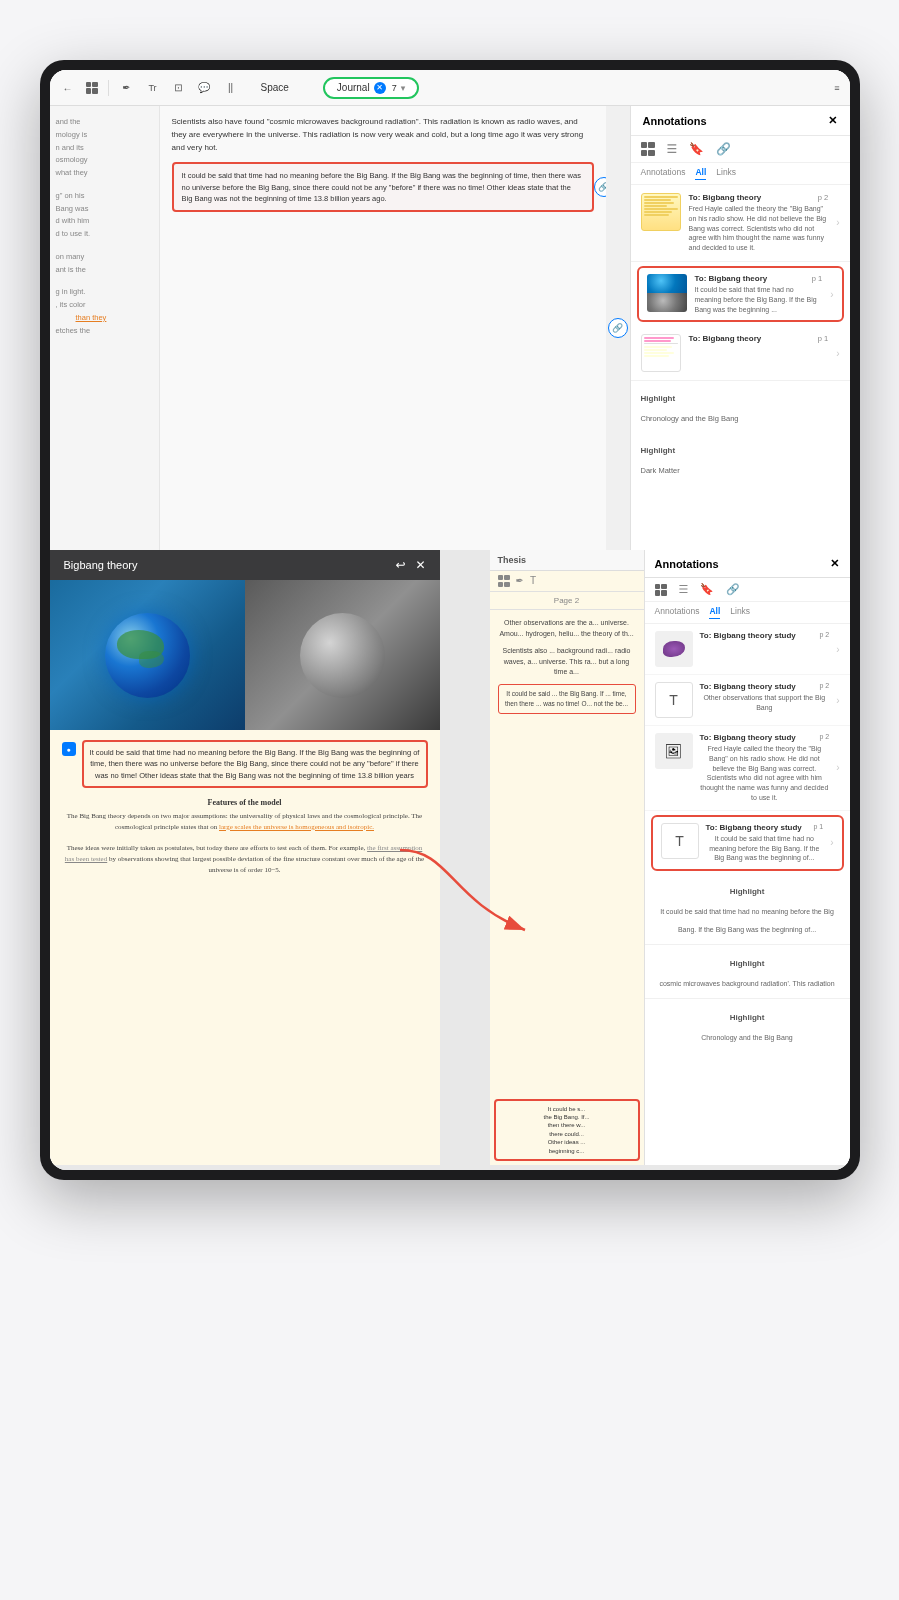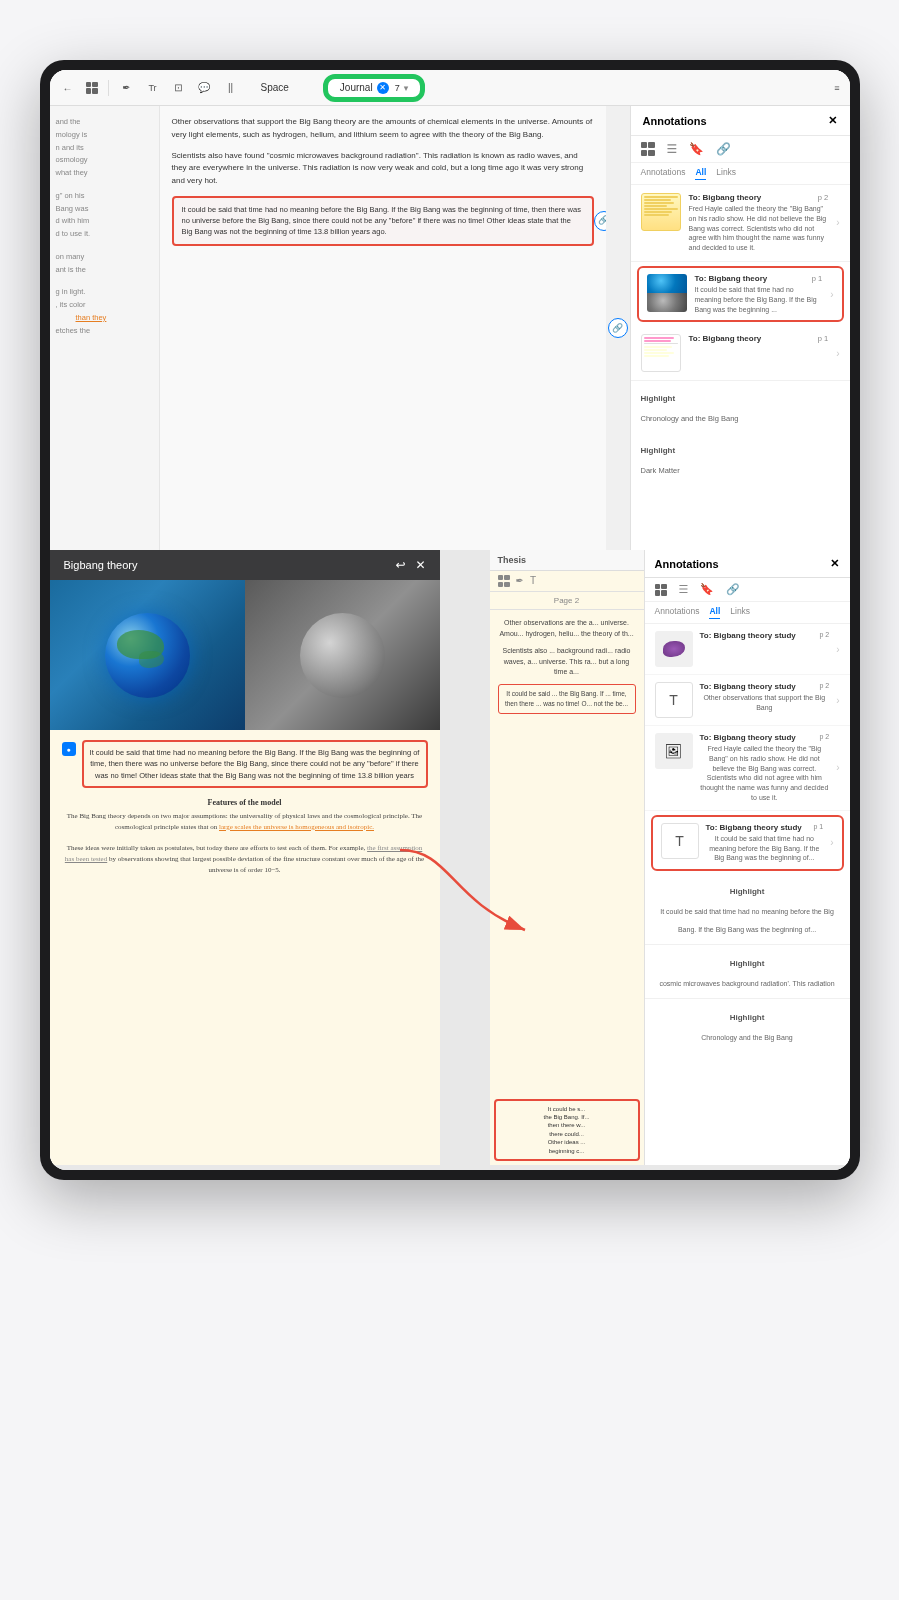--- a/index.html
+++ b/index.html
@@ -89,21 +89,21 @@
 
     .tab-item {
       padding: 3px 12px;
       border-radius: 12px;
       font-size: 10px;
       color: #333;
     }
 
     .tab-item.active {
       background: #fff;
-      border: 5px solid #22c55e;
+      border: 2px solid #22c55e;
       display: flex;
       align-items: center;
       gap: 4px;
     }
 
     .tab-close {
       width: 12px;
       height: 12px;
       border-radius: 50%;
       background: #007aff;
@@ -250,21 +250,20 @@
             <div>on many</div>
             <div>ant is the</div>
             <div style="height:10px;"></div>
             <div>g in light.</div>
             <div>, its color</div>
             <div style="text-decoration:underline;color:#e67e22;margin-left:20px;">than they</div>
             <div>etches the</div>
           </div>
 
           <div style="flex:1;padding:10px 12px;font-size:8px;line-height:1.6;color:#333;background:#f9f9f9;position:relative;overflow:hidden;">
-            <p style="margin-bottom:8px;">Other observations that support the Big Bang theory are the amounts of chemical elements in the universe. Amounts of very light elements, such as hydrogen, helium, and lithium seem to agree with the theory of the Big Bang.</p>
             <p style="margin-bottom:8px;">Scientists also have found "cosmic microwaves background radiation". This radiation is known as radio waves, and they are everywhere in the universe. This radiation is now very weak and cold, but a long time ago it was very strong and very hot.</p>
             <div class="highlight-box" style="position:relative;">
               <span>It could be said that time had no meaning before the Big Bang. If the Big Bang was the beginning of time, then there was no universe before the Big Bang, since there could not be any "before" if there was no time! Other ideas state that the Big Bang was not the beginning of time 13.8 billion years ago.</span>
               
               <div style="position:absolute;right:-22px;top:50%;transform:translateY(-50%);width:20px;height:20px;border-radius:50%;background:#fff;border:1.5px solid #007aff;display:flex;align-items:center;justify-content:center;font-size:9px;color:#007aff;">🔗</div>
             </div>
           </div>
 
           <div style="width:24px;position:relative;display:flex;align-items:center;justify-content:center;background:#f0f0f0;">
             <div style="width:20px;height:20px;border-radius:50%;background:#fff;border:1.5px solid #007aff;display:flex;align-items:center;justify-content:center;font-size:9px;color:#007aff;">🔗</div>

